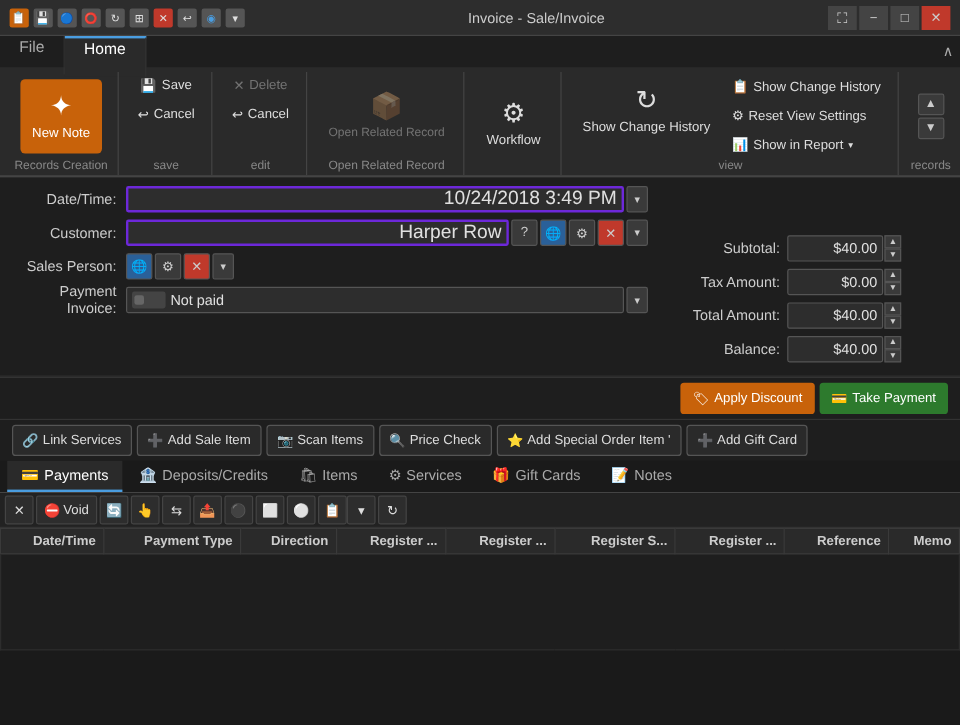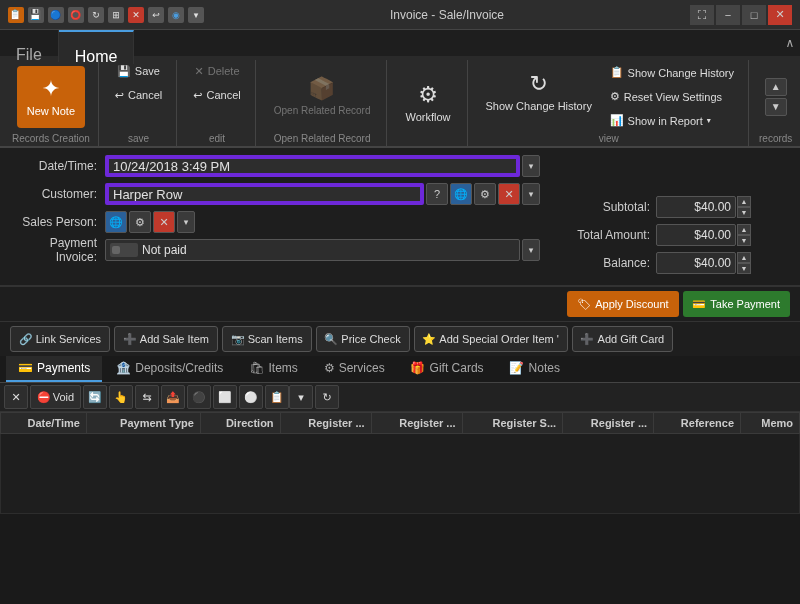--- a/index.html
+++ b/index.html
@@ -74,23 +74,23 @@
       border-bottom: 2px solid #444;
     }
     .ribbon-tabs {
       display: flex;
       background: #1e1e1e;
       height: 26px;
     }
     .ribbon-tab {
       padding: 16px 16px;
       display: flex;
-      align-items: flex-start;
-      cursor: pointer;
-      font-size: 16px;
+      align-items: flex-end;
+      cursor: pointer;
+      font-size: 13px;
       color: #aaa;
       border-right: 1px solid #333;
     }
     .ribbon-tab.active {
       background: #2a2a2a;
       color: #fff;
       border-top: 2px solid #4a9de0;
     }
     .ribbon-content {
       display: flex;
@@ -205,25 +205,26 @@
       width: 95px;
       font-size: 12px;
       color: #ccc;
       text-align: right;
       padding-right: 8px;
     }
     .form-input {
       flex: 1;
       height: 22px;
       background: #2d2d2d;
-      border: 4px solid #6d28d9;
+      border: 2px solid #6d28d9;
       border-radius: 2px;
       color: #e0e0e0;
       padding: 0 4px;
-      font-size: 13px;
+      font-size: 16px;
+      text-align: right;
     }
     .form-input-wrap {
       display: flex;
       align-items: center;
       flex: 1;
       gap: 2px;
     }
     .form-input-wrap .form-input {
       flex: 1;
     }
@@ -615,20 +616,30 @@
           <div class="dropdown-arrow">▾</div>
         </div>
       </div>
     </div>
 
     <div style="width:240px;margin-top:41px;">
       <div class="summary-row">
         <div class="summary-label">Subtotal:</div>
         <div style="display:flex; align-items:center; gap:1px;">
           <div class="summary-value">$40.00</div>
+          <div class="spin-btns">
+            <div class="spin-btn">▲</div>
+            <div class="spin-btn">▼</div>
+          </div>
+        </div>
+      </div>
+      <div class="summary-row">
+        <div class="summary-label">Tax Amount:</div>
+        <div style="display:flex; align-items:center; gap:1px;">
+          <div class="summary-value">$0.00</div>
           <div class="spin-btns">
             <div class="spin-btn">▲</div>
             <div class="spin-btn">▼</div>
           </div>
         </div>
       </div>
       <div class="summary-row">
         <div class="summary-label">Total Amount:</div>
         <div style="display:flex; align-items:center; gap:1px;">
           <div class="summary-value">$40.00</div>

